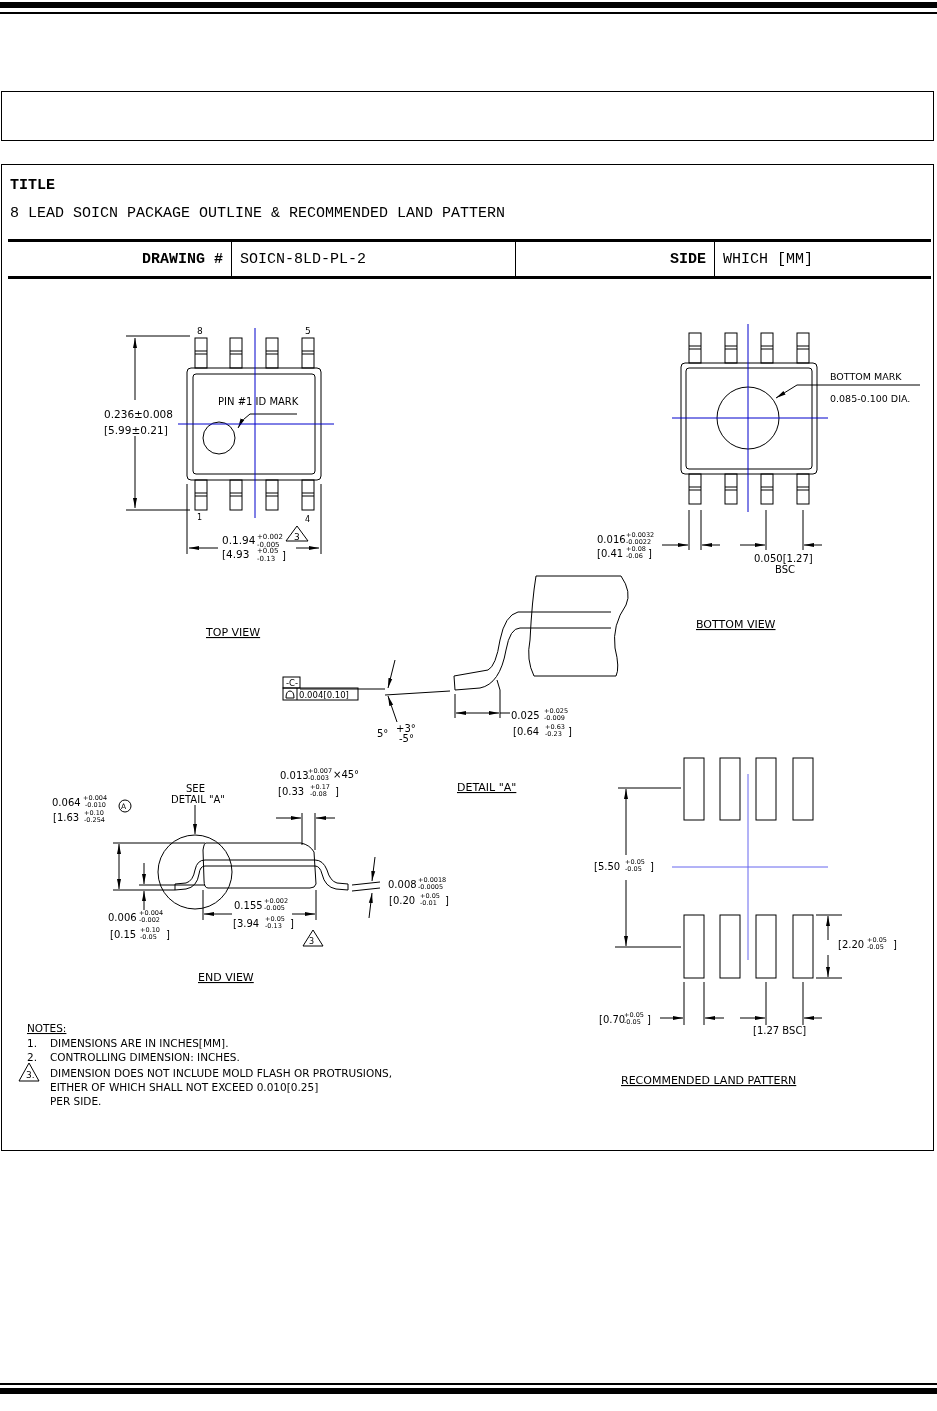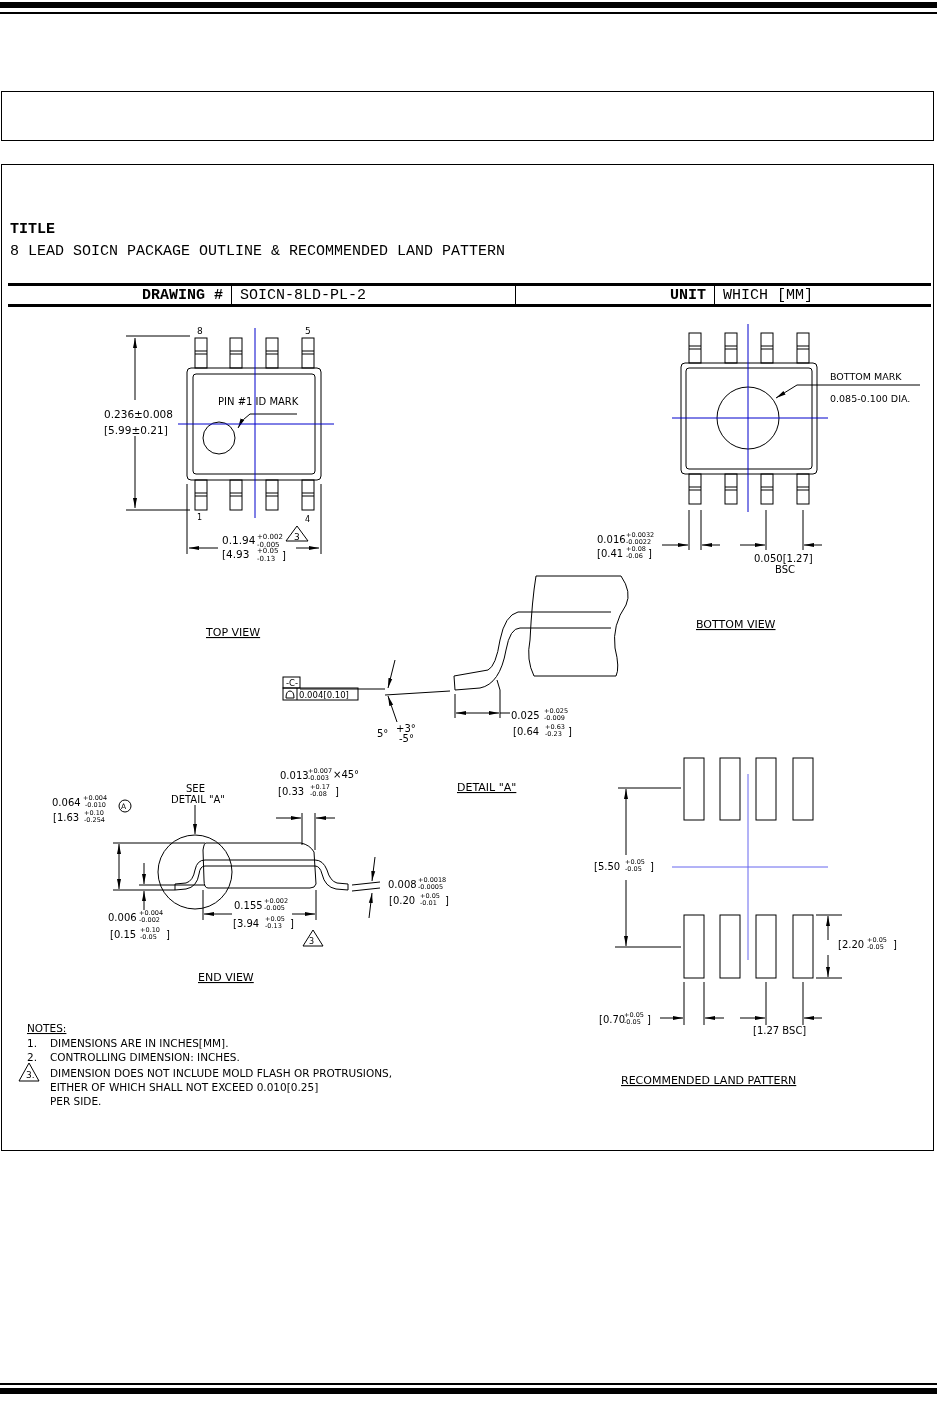--- a/index.html
+++ b/index.html
@@ -1,42 +1,42 @@
 <!DOCTYPE html>
 <html><head>
 <meta charset="utf-8">
 <style>
   html, body { margin:0; padding:0; background:#fff; }
   body { width:937px; height:1411px; position:relative; overflow:hidden; font-family:"Liberation Sans", sans-serif; color:#000; }
   .band { position:absolute; left:0; width:937px; background:#000; }
   .empty-box { position:absolute; left:1px; top:91px; width:933px; height:50px; border:1px solid #000; box-sizing:border-box; }
   .frame { position:absolute; left:1px; top:164px; width:933px; height:987px; border:1px solid #000; box-sizing:border-box; }
-  .mono { font-family:"Liberation Mono", "DejaVu Sans Mono", monospace;margin-top:44px; }
+  .mono { font-family:"Liberation Mono", "DejaVu Sans Mono", monospace; }
   .title-label { position:absolute; left:10px; top:177px; font-size:15px; font-weight:bold; }
-  .title-text { position:absolute; left:10px; top:199px; font-size:15px; }
-  .drw-row { position:absolute; left:8px; top:239px; width:923px; height:24px; border-top:3px solid #000; border-bottom:3px solid #000; box-sizing:border-box; display:flex; font-size:15px; }
+  .title-text { position:absolute; left:10px; top:205px; font-size:15px; }
+  .drw-row { position:absolute; left:8px; top:239px; width:923px; height:40px; border-top:3px solid #000; border-bottom:3px solid #000; box-sizing:border-box; display:flex; font-size:15px; }
   .drw-row > div { display:flex; align-items:center; padding:0 8px; box-sizing:border-box; }
   .cell-lbl { font-weight:bold; justify-content:flex-end; }
   .sep { border-right:1px solid #000; }
   svg text { font-family:"DejaVu Sans", sans-serif; fill:#000; }
 </style>
 </head>
 <body>
 
 <div class="band" style="top:2px;height:6px;"></div>
 <div class="band" style="top:12px;height:2px;"></div>
 <div class="empty-box"></div>
 
 <div class="frame"></div>
 <div class="title-label mono">TITLE</div>
 <div class="title-text mono">8 LEAD SOICN PACKAGE OUTLINE &amp; RECOMMENDED LAND PATTERN</div>
 <div class="drw-row mono">
   <div class="cell-lbl sep" style="width:224px">DRAWING #</div>
   <div class="sep" style="width:284px">SOICN-8LD-PL-2</div>
-  <div class="cell-lbl sep" style="width:199px">UNIT</div>
+  <div class="cell-lbl sep" style="width:199px">SIDE</div>
   <div style="width:216px">WHICH [MM]</div>
 </div>
 
 <svg width="937" height="1411" style="position:absolute;left:0;top:0">
   <defs>
     <marker id="ah" markerWidth="10" markerHeight="6" refX="10" refY="3" orient="auto" markerUnits="userSpaceOnUse">
       <path d="M0,1 L10,3 L0,5 Z" fill="#000"></path>
     </marker>
   </defs>
 

